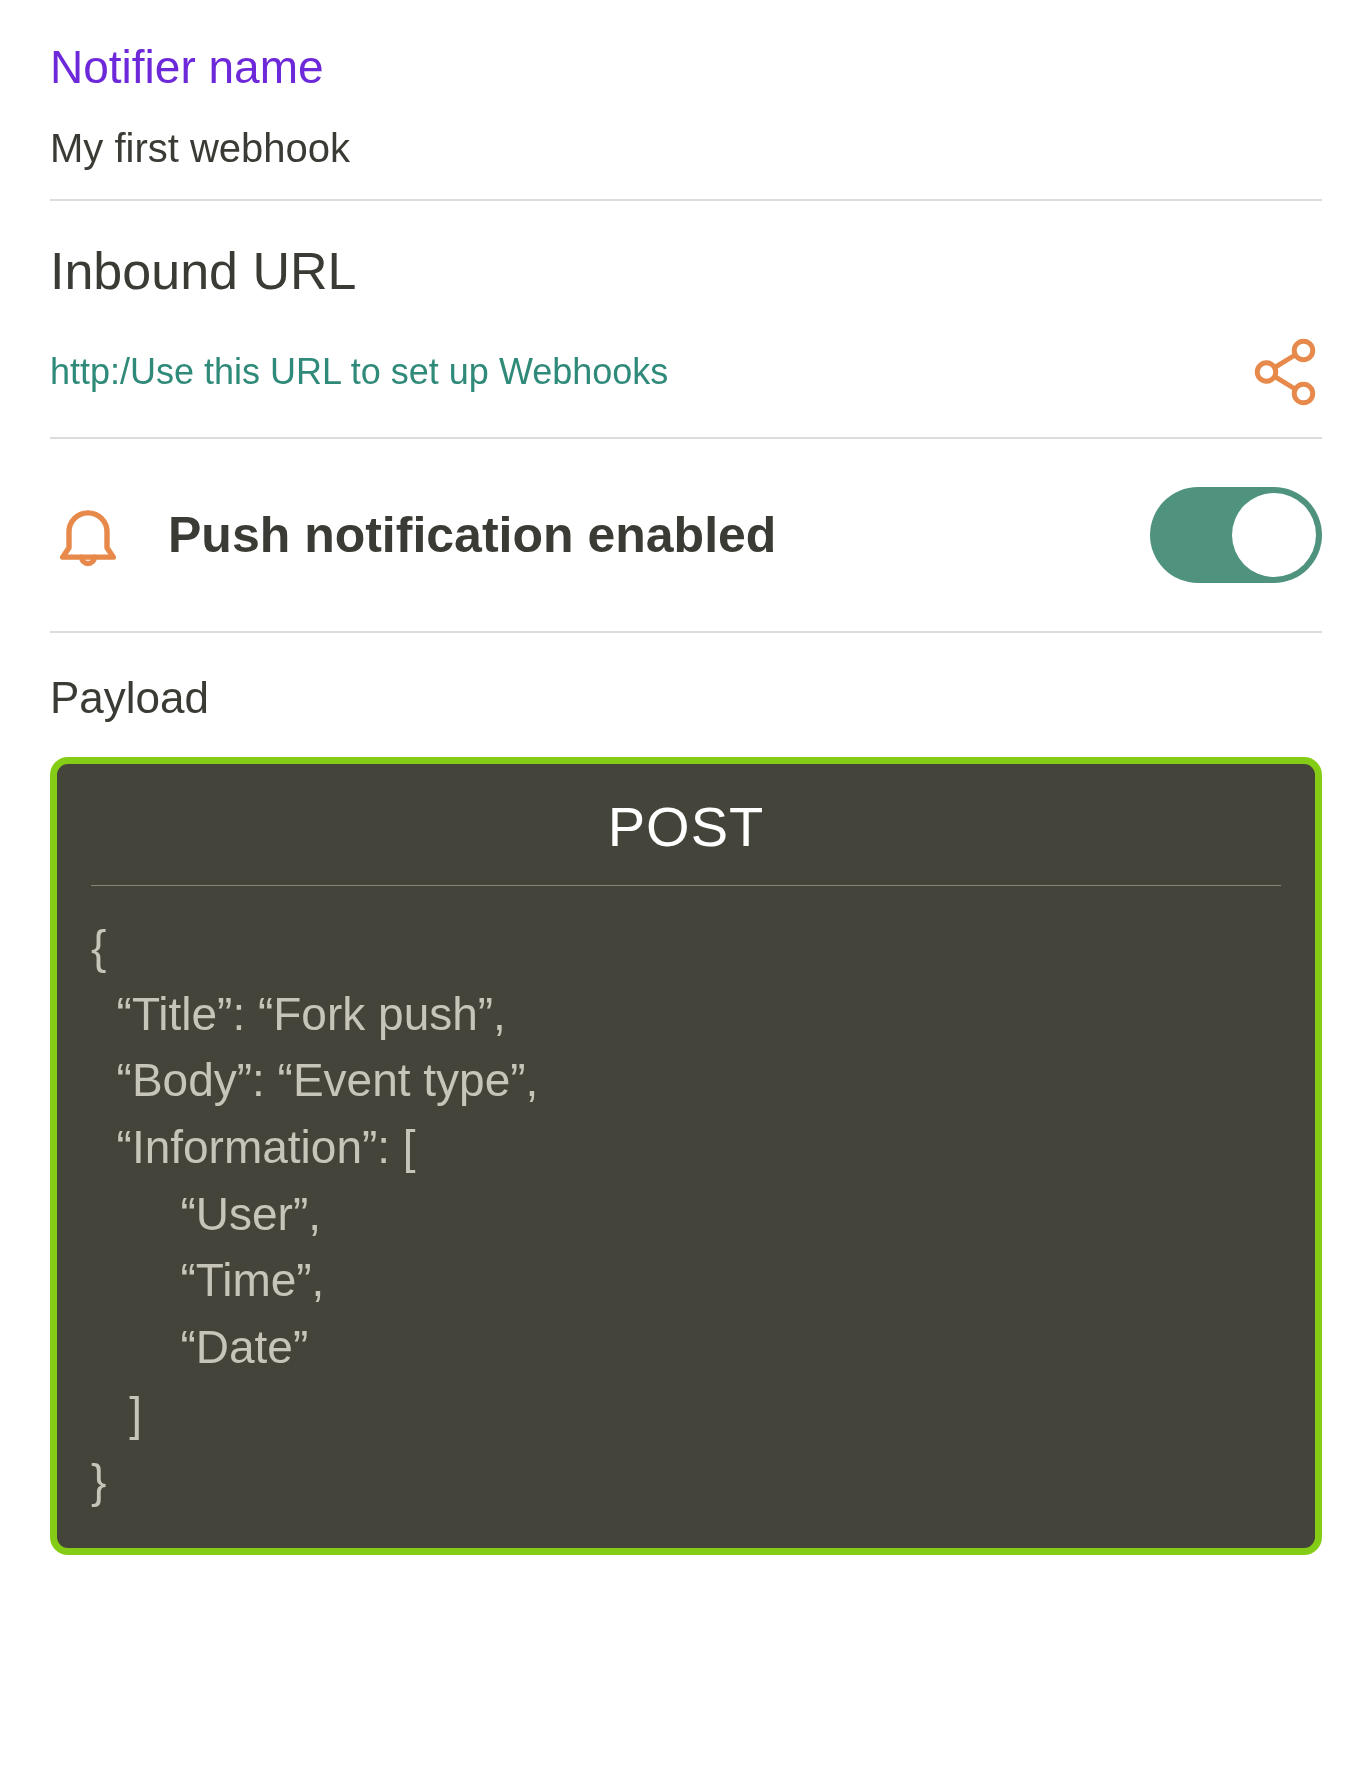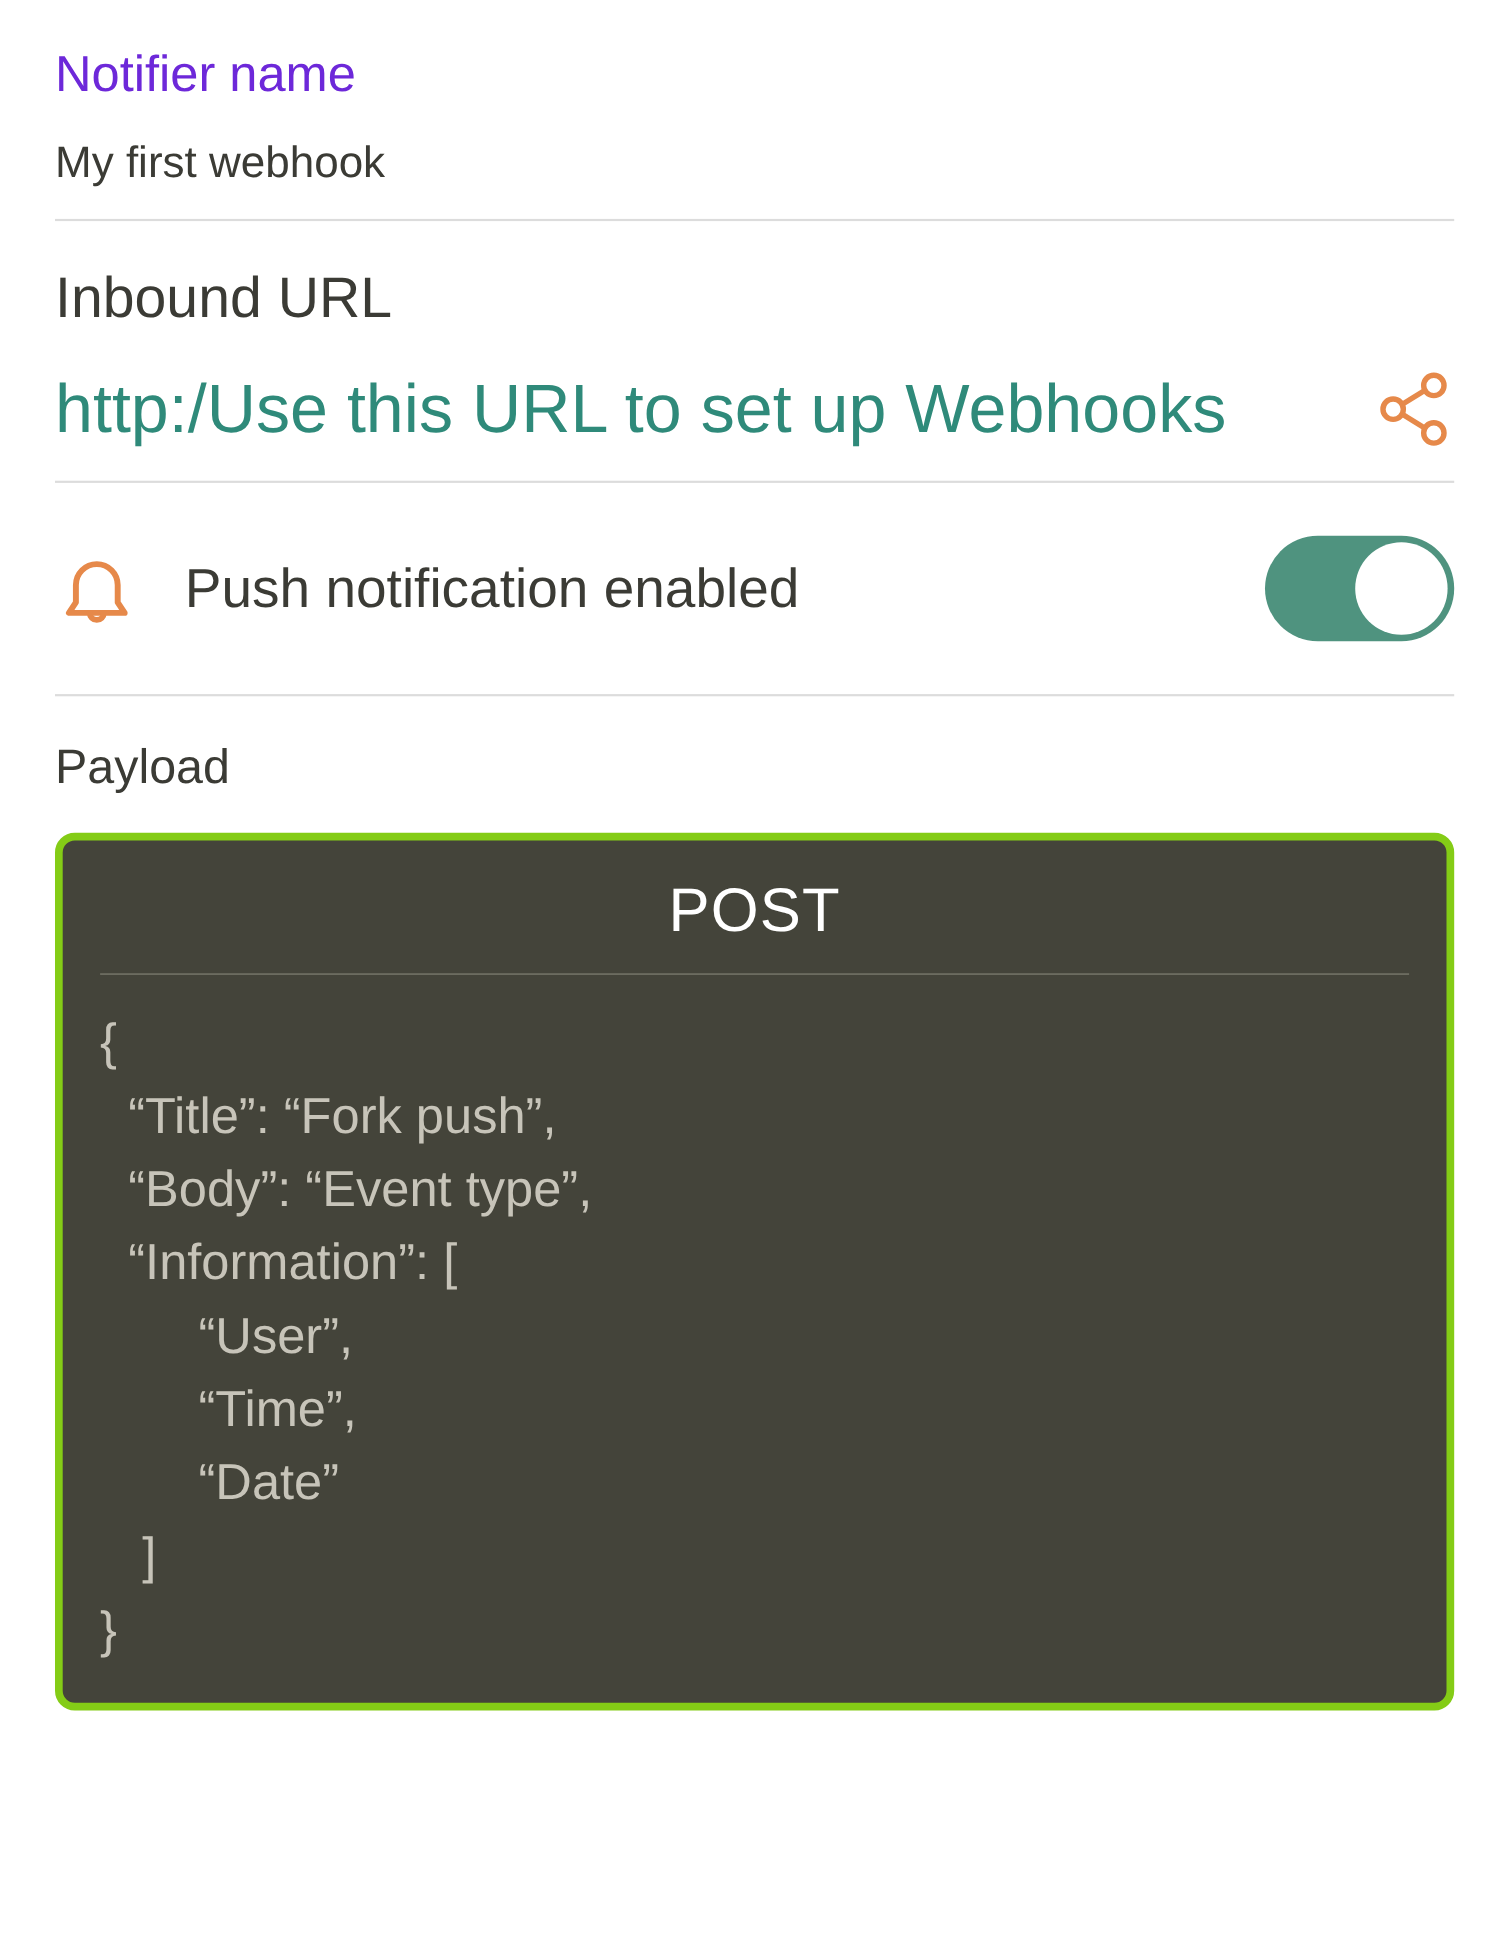--- a/index.html
+++ b/index.html
@@ -39,37 +39,38 @@
     color: #3b3b35;
     font-weight: 400;
   }
   .url-row {
     display: flex;
     align-items: center;
     justify-content: space-between;
     margin-top: 34px;
   }
   .url-link {
-    font-size: 62px;
+    font-size: 36px;
     color: #2f8a7a;
     text-decoration: none;
     flex: 1;
   }
   .share-icon {
     width: 74px;
     height: 74px;
     flex-shrink: 0;
     margin-left: 20px;
   }
   .push-row {
     display: flex;
     align-items: center;
     justify-content: space-between;
     padding: 48px 0 48px 0;
     border-bottom: 2px solid #dcdcdc;
+    font-weight: bold;
   }
   .push-left {
     display: flex;
     align-items: center;
     gap: 42px;
   }
   .bell-icon {
     width: 76px;
     height: 76px;
     flex-shrink: 0;

